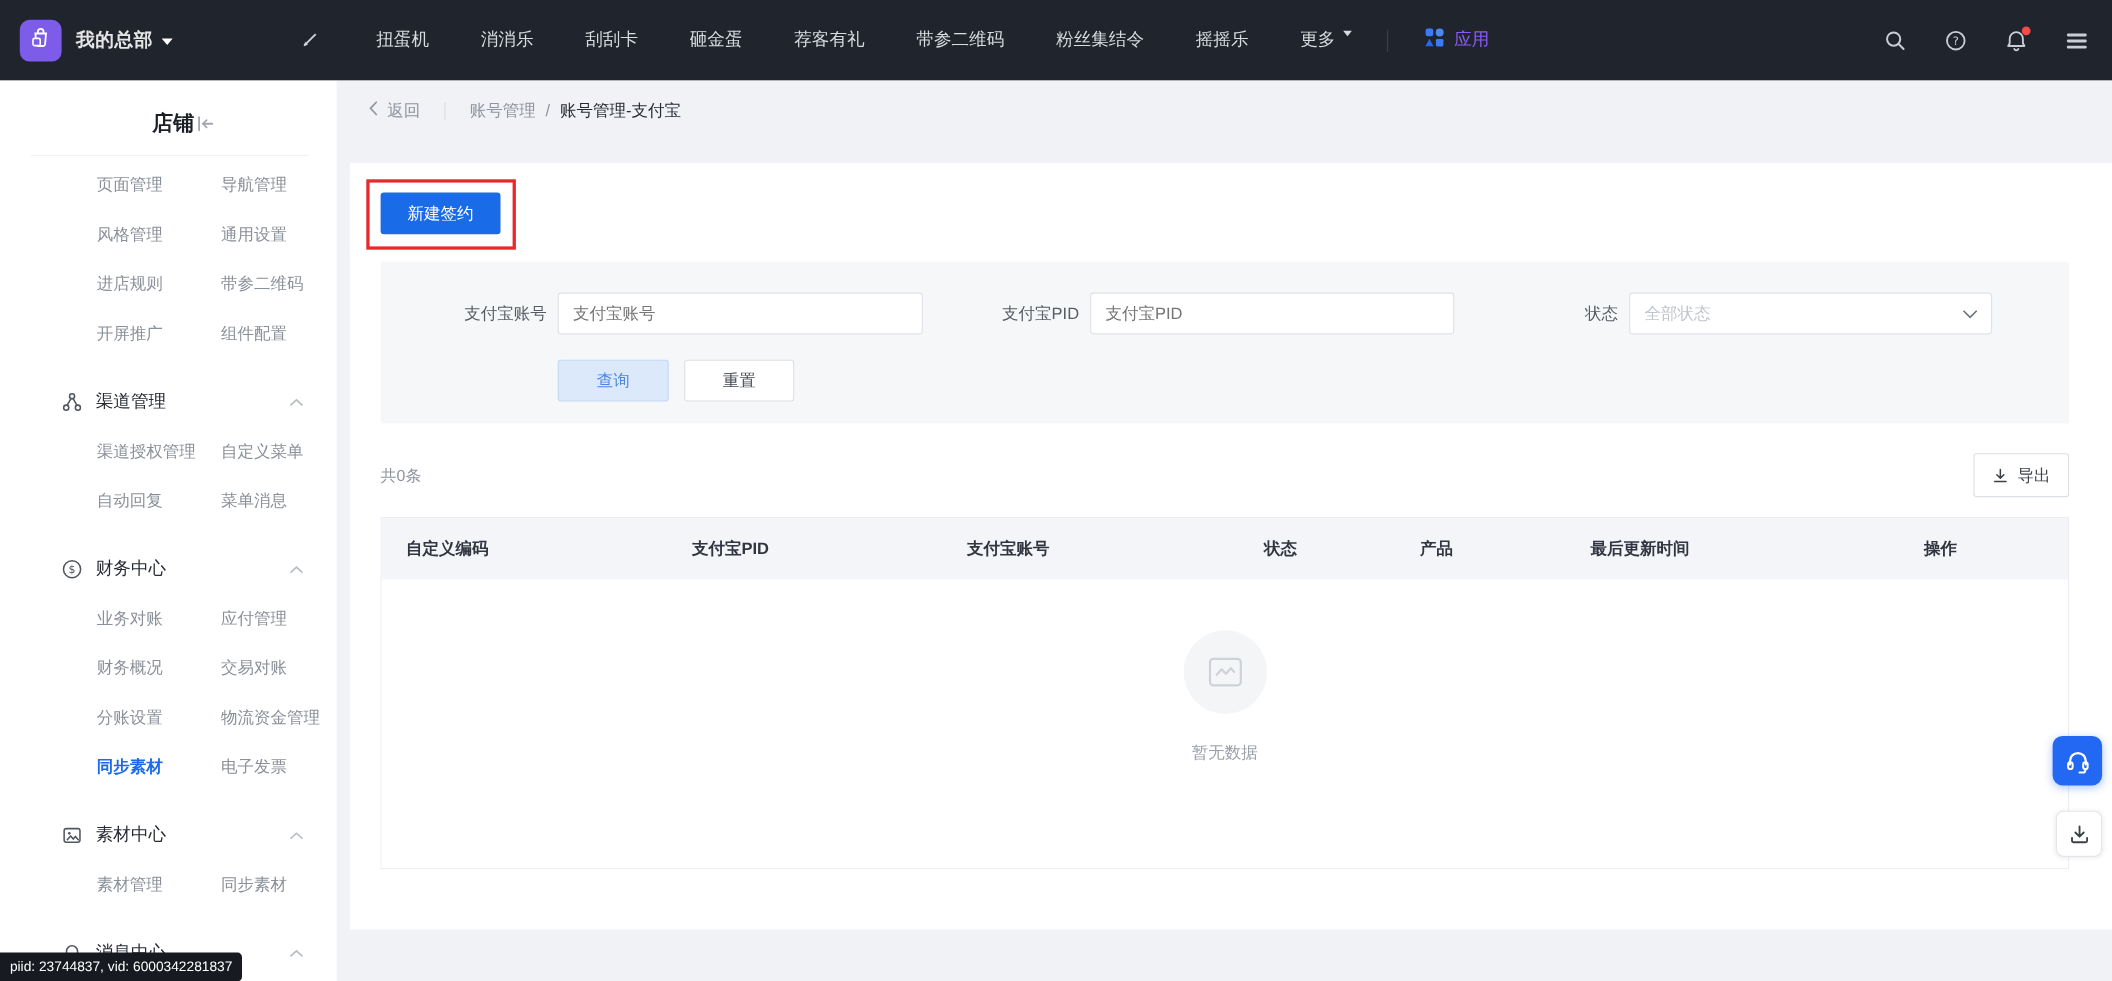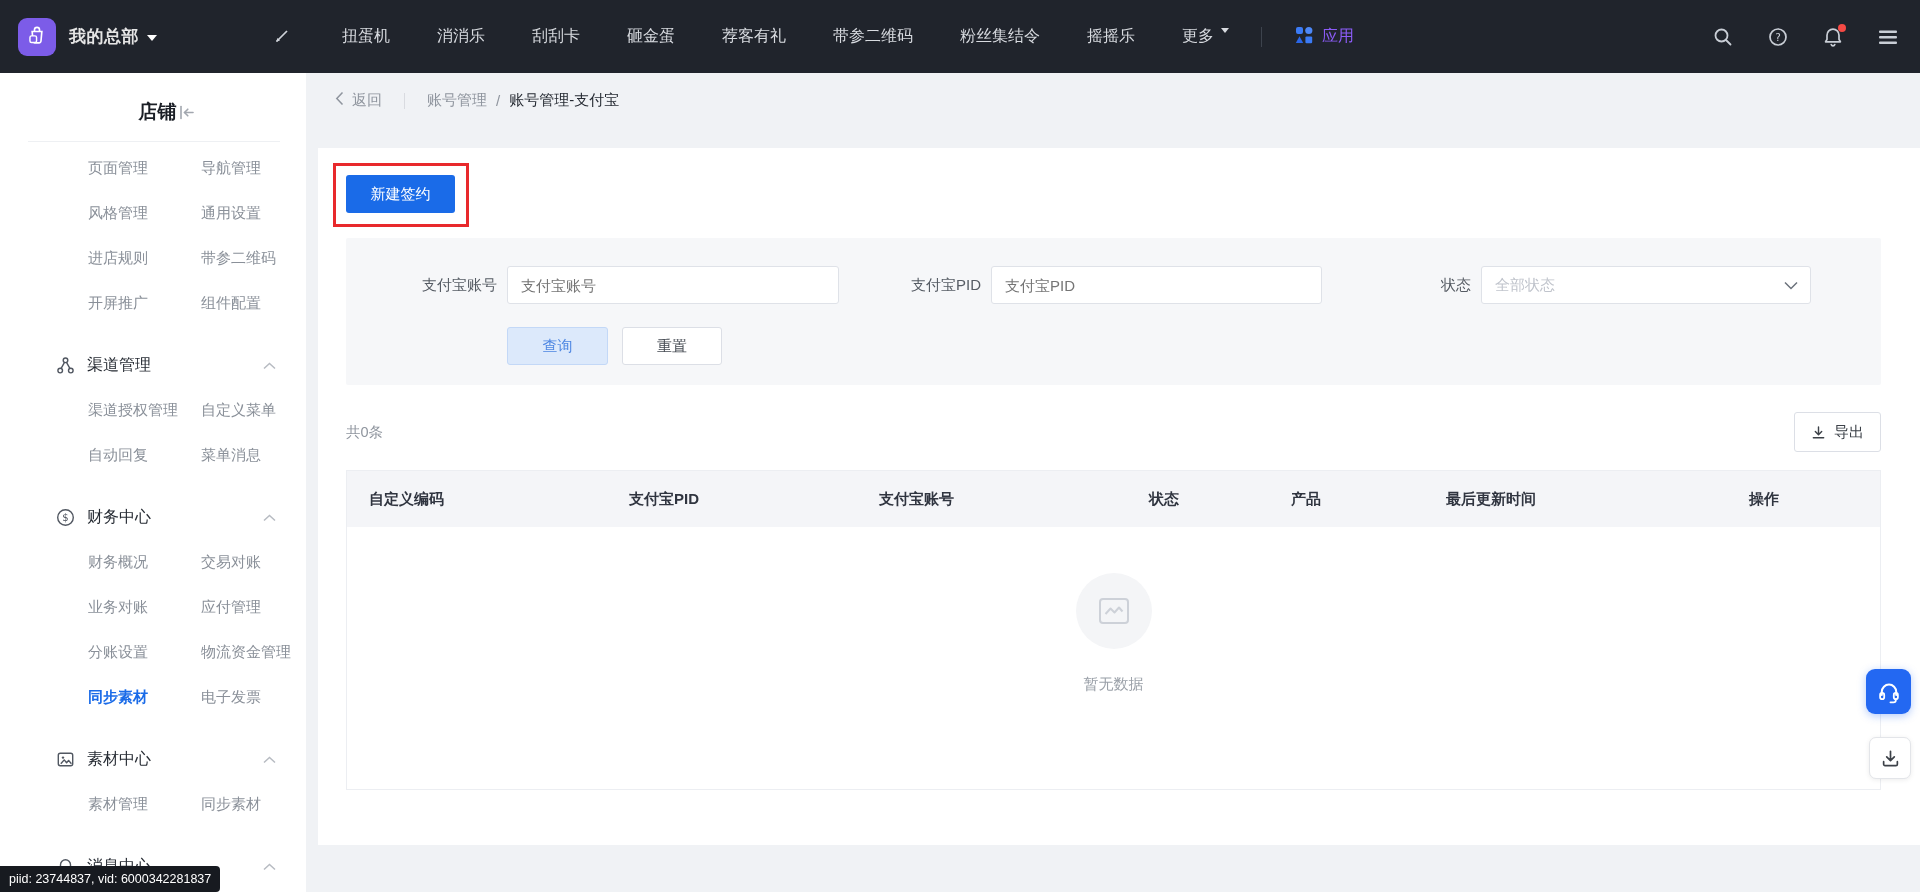--- a/index.html
+++ b/index.html
@@ -252,26 +252,26 @@
     </span>
     <span class="sec-t">财务中心</span>
     <span class="chev">
       <svg width="13" height="8" viewBox="0 0 13 8" fill="none">
           <path d="M1 6.5 6.5 1.5 12 6.5" stroke="#b7bbc2" stroke-width="1.5"></path>
         </svg>
     </span>
   </div>
   <div class="sgroup-rows" style="margin-top:0;">
     <div class="srow">
+      <span class="i1">业务对账</span>
+      <span class="i2">应付管理</span>
+    </div>
+    <div class="srow">
       <span class="i1">财务概况</span>
       <span class="i2">交易对账</span>
-    </div>
-    <div class="srow">
-      <span class="i1">业务对账</span>
-      <span class="i2">应付管理</span>
     </div>
     <div class="srow">
       <span class="i1">分账设置</span>
       <span class="i2">物流资金管理</span>
     </div>
     <div class="srow">
       <span class="i1 active">同步素材</span>
       <span class="i2">电子发票</span>
     </div>
   </div>

